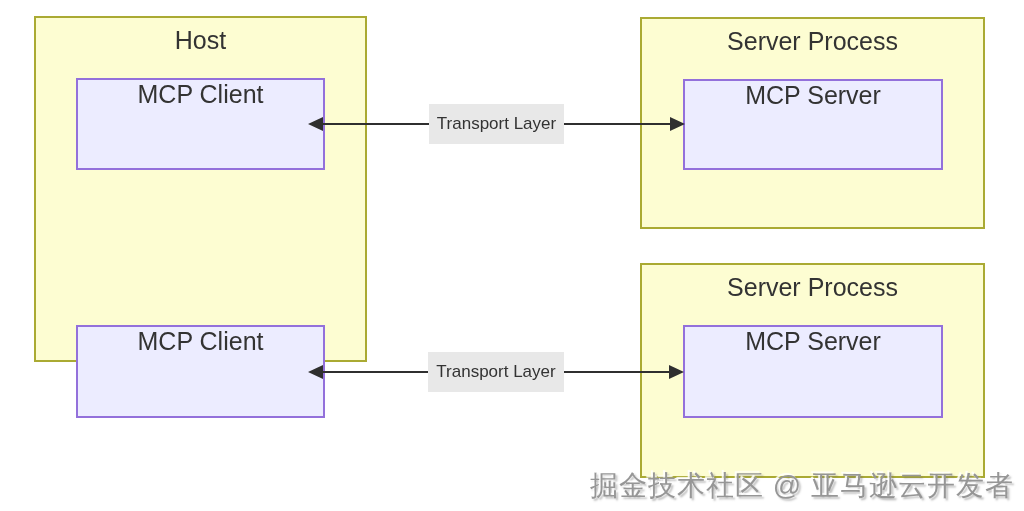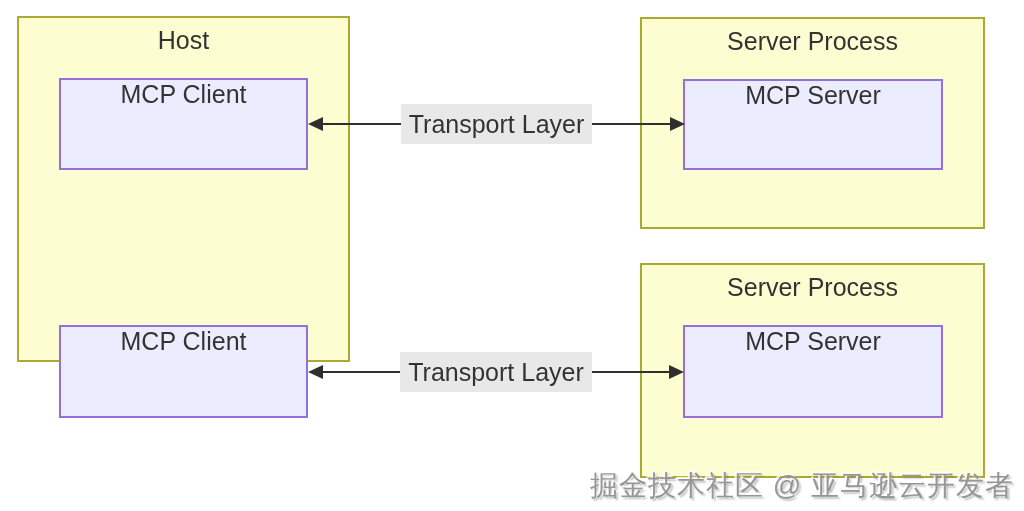--- a/index.html
+++ b/index.html
@@ -64,27 +64,27 @@
     width: 0;
     height: 0;
     border-top: 7px solid transparent;
     border-bottom: 7px solid transparent;
   }
   .arrowhead.left  { border-right: 15px solid #2f2f2f; }
   .arrowhead.right { border-left: 15px solid #2f2f2f; }
   .edge-label {
     background: #e8e8e8;
     color: #333333;
-    font-size: 25px;
+    font-size: 17px;
     line-height: 34px;
     padding: 3px 8px;
     white-space: nowrap;
   }
   
-  #host-group       { left: 17px;  top: 16px;  width: 333px; height: 346px; }
+  #host-group       { left: 34px;  top: 16px;  width: 333px; height: 346px; }
   #client-node-1    { left: 40px;  top: 60px;  width: 249px; height: 92px;  }
   #client-node-2    { left: 40px;  top: 307px; width: 249px; height: 93px;  }
   #server-group-1   { left: 640px; top: 17px;  width: 345px; height: 212px; }
   #server-group-2   { left: 640px; top: 263px; width: 345px; height: 215px; }
   #server-node-1    { left: 41px;  top: 60px;  width: 260px; height: 91px;  }
   #server-node-2    { left: 41px;  top: 60px;  width: 260px; height: 93px;  }
   #connector-1      { left: 308px; top: 104px; width: 377px; }
   #connector-2      { left: 308px; top: 352px; width: 376px; }
   .watermark {
     position: absolute;

